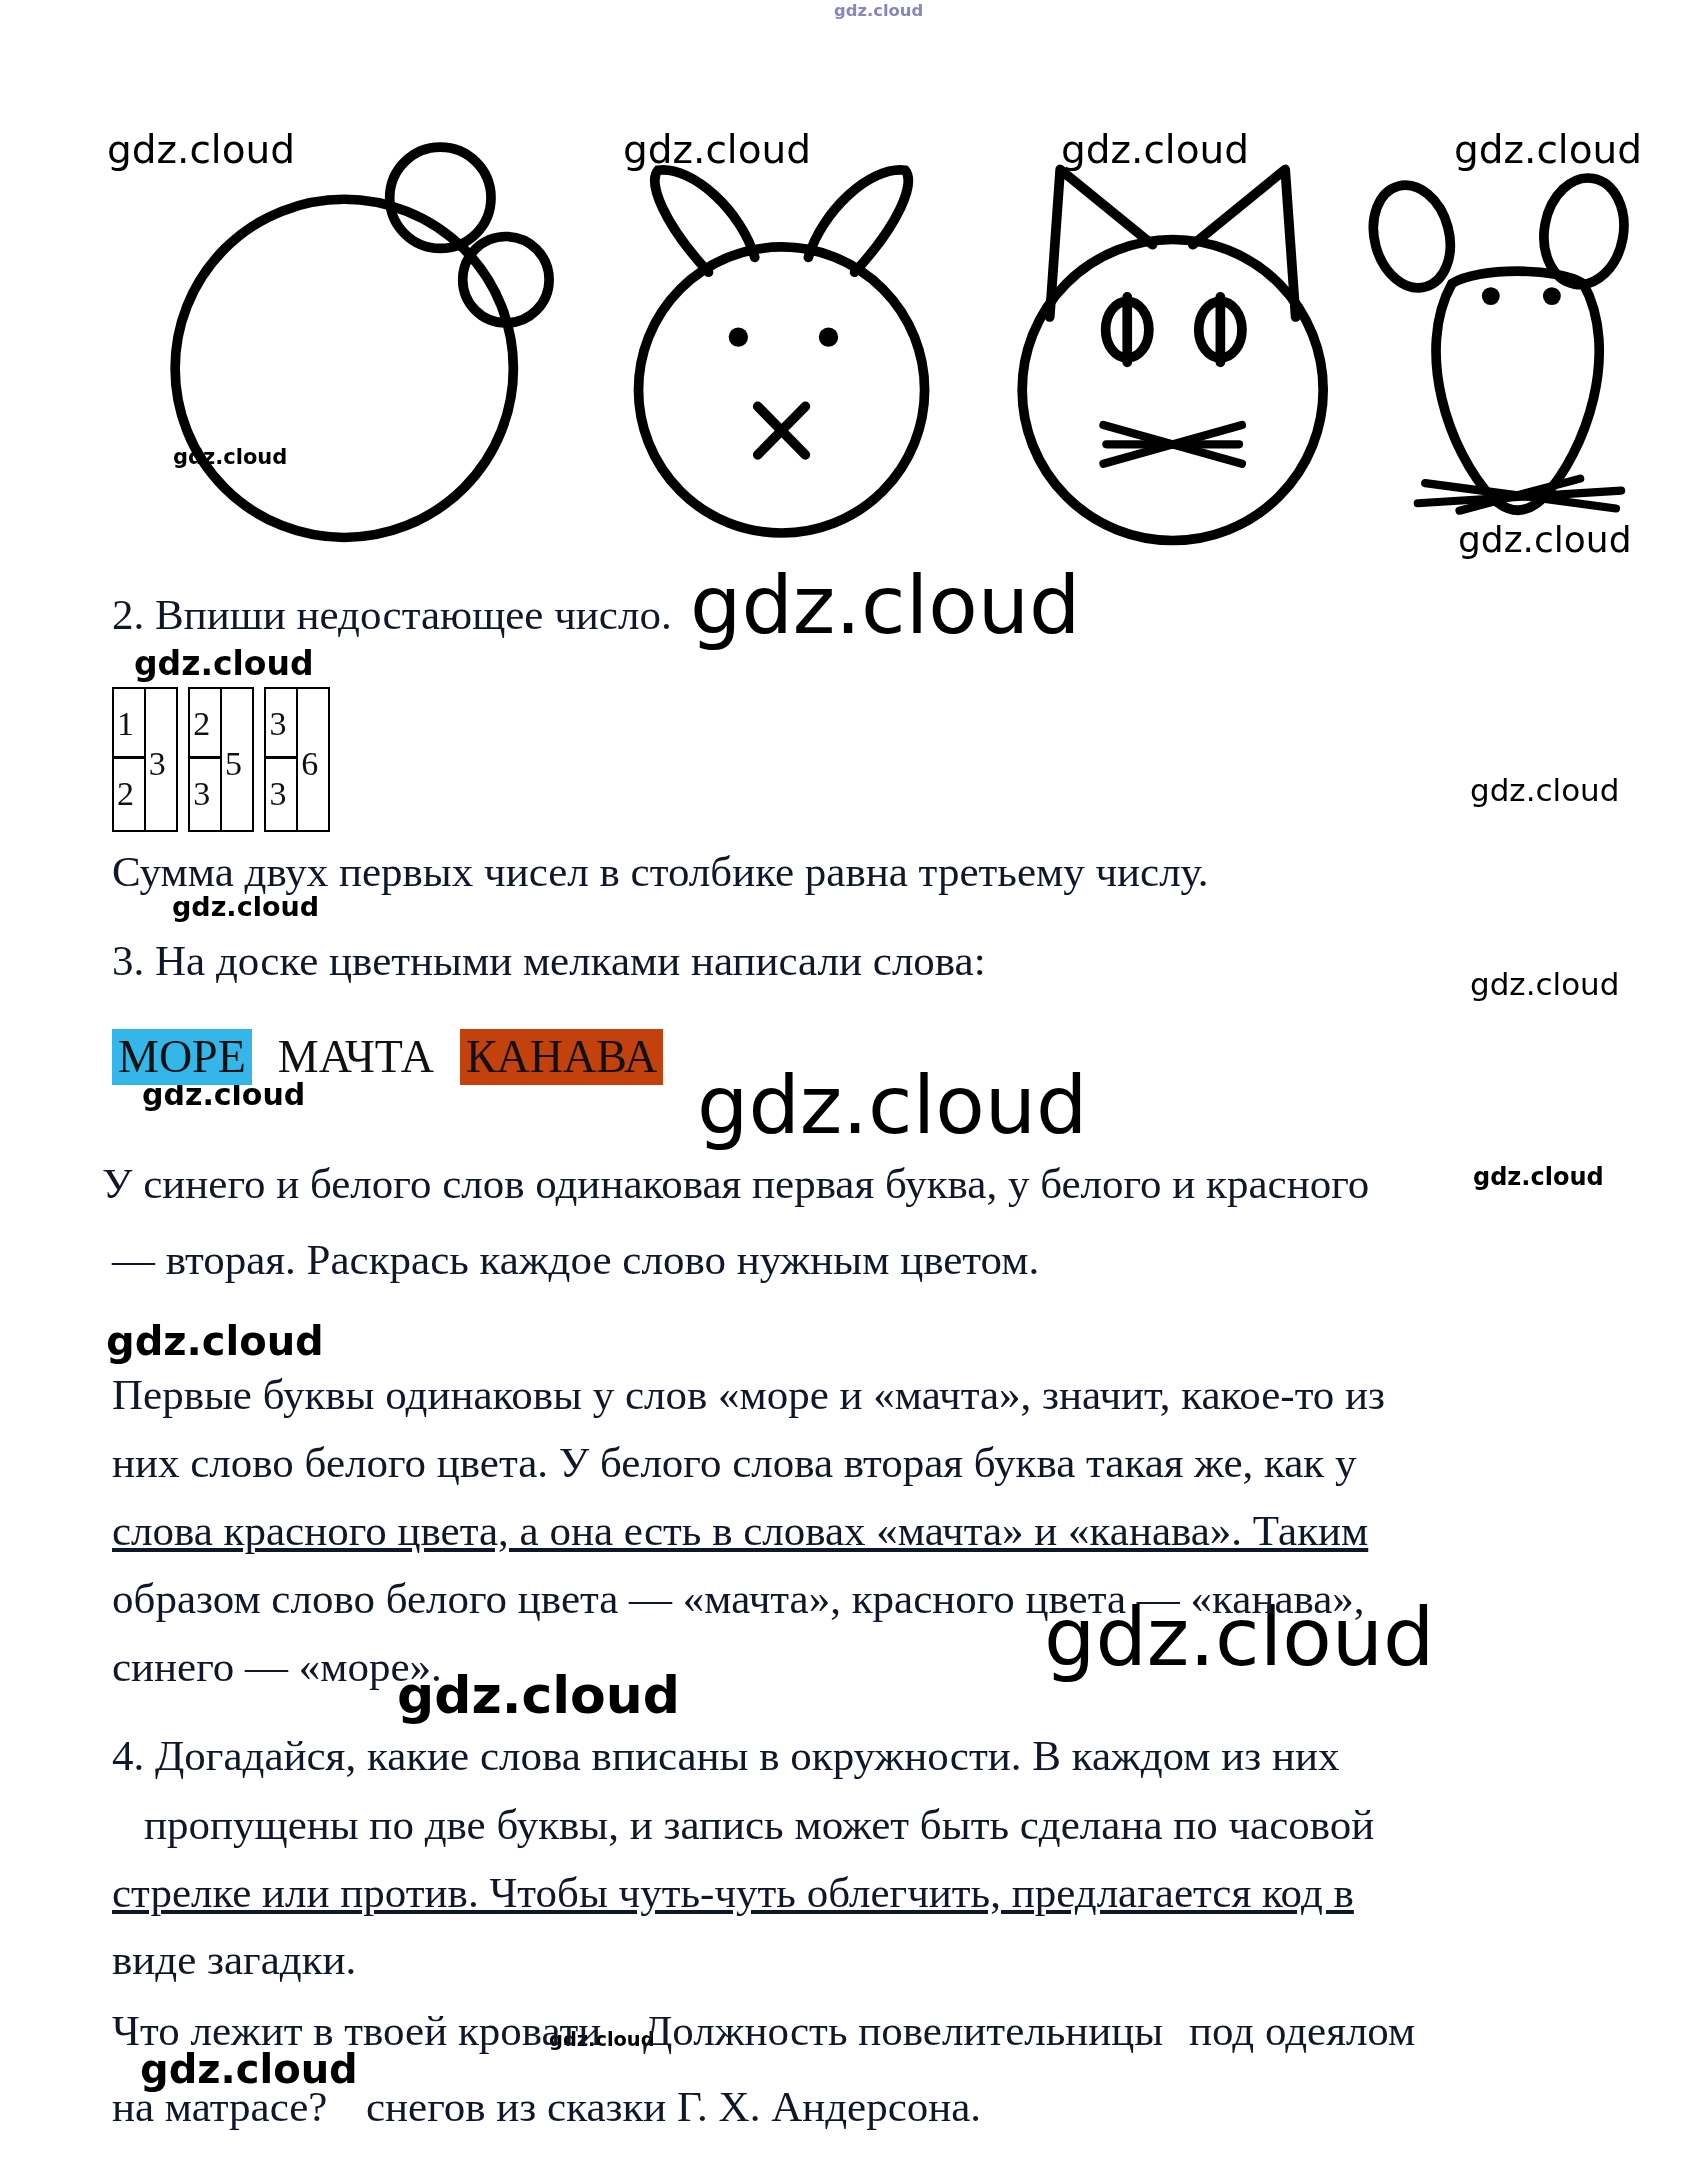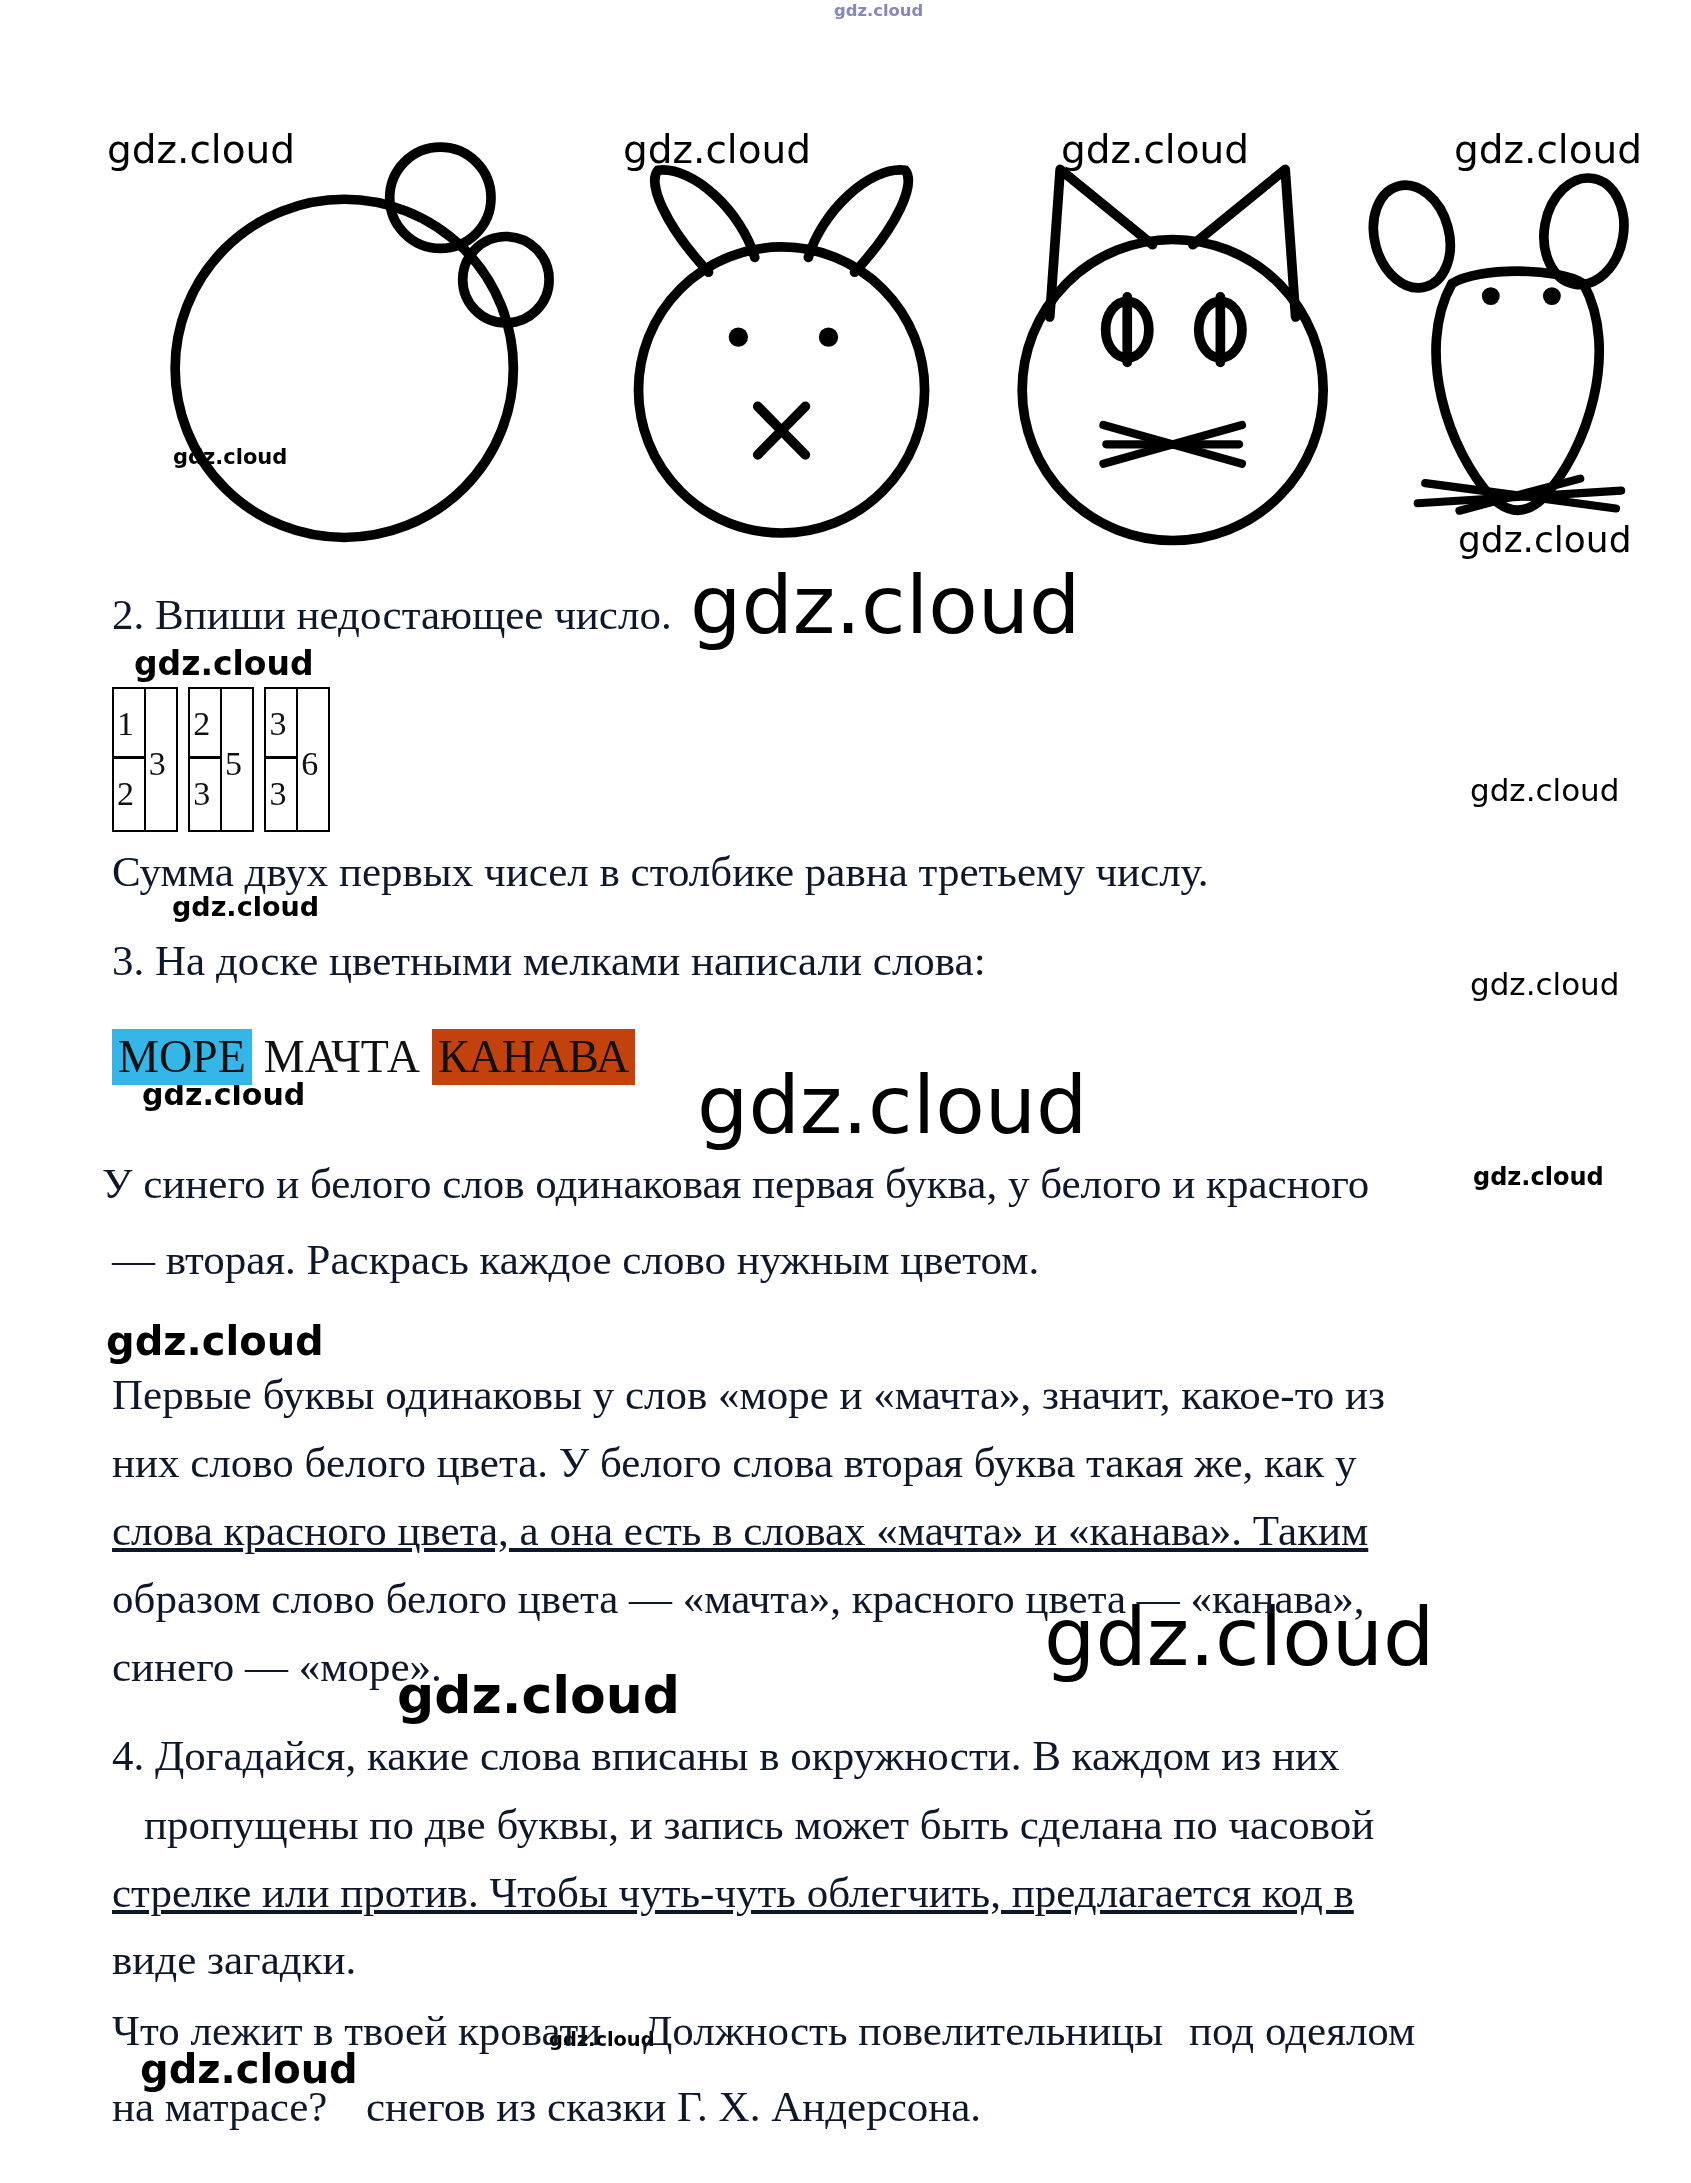--- a/index.html
+++ b/index.html
@@ -19,21 +19,21 @@
   .num-table { display:flex; gap:10.4px; }
   .ngroup { display:flex; }
   .ncol { width:34px; height:145px; border:2.2px solid #000; background:#fff; }
   .ncol + .ncol { margin-left:-2.2px; }
   .ncell { font-size:34px; padding-left:3px; color:#111; }
   .ncol.stacked .ncell { height:70px; line-height:69px; }
   .ncol.stacked .ncell.top { border-bottom:3px solid #000; }
   .ncol.sum .ncell { padding-top:40px; line-height:69px; }
 
   
-  .words { display:flex; gap:6px; font-size:46px; align-items:flex-start; }
+  .words { display:flex; gap:20px; font-size:46px; align-items:flex-start; }
   .word { padding:1.5px 6px; line-height:1.15; color:#111; }
 
   svg line, svg circle, svg ellipse, svg path, svg polyline { vector-effect:none; }
 </style>
 </head>
 <body>
 
 <div>
 
   <div class="wm abs" style="left: 834px; top: 3px; font-size: 16.4px; font-weight: 700; color: rgb(136, 134, 192);">gdz.cloud</div>

